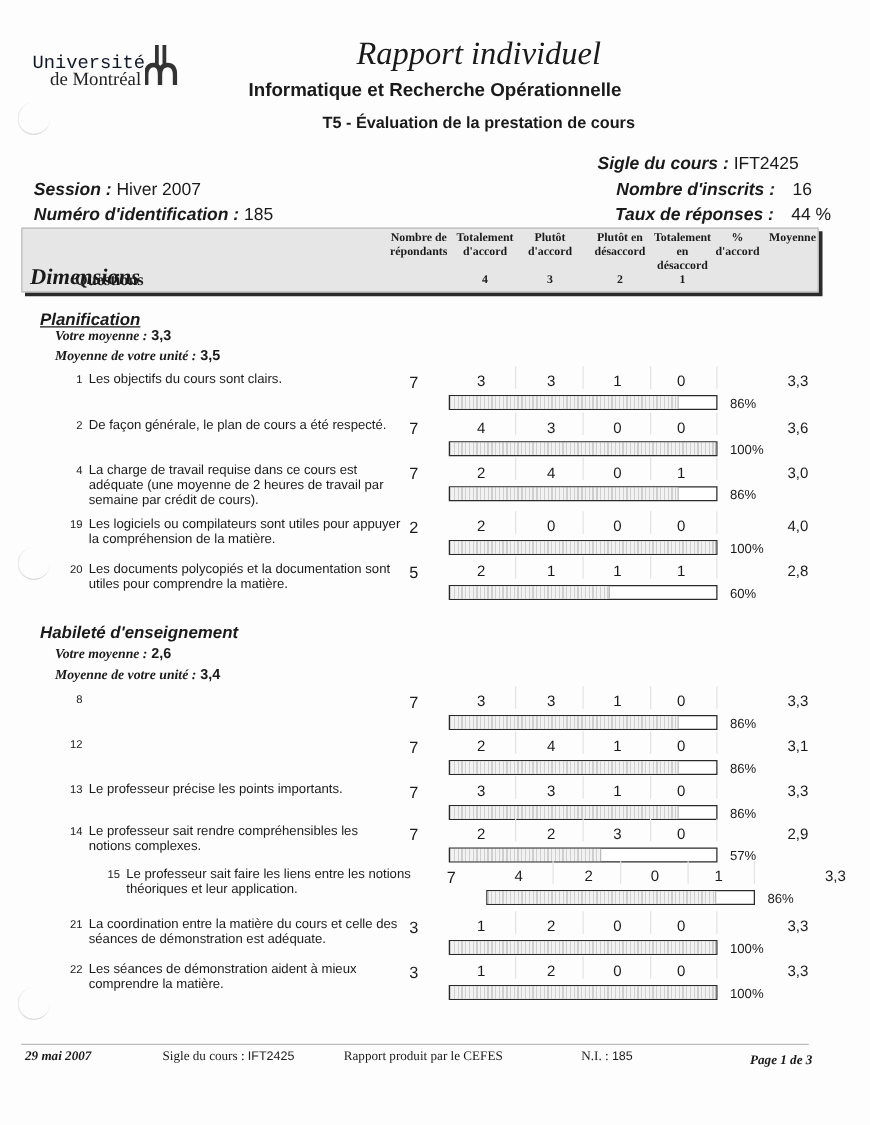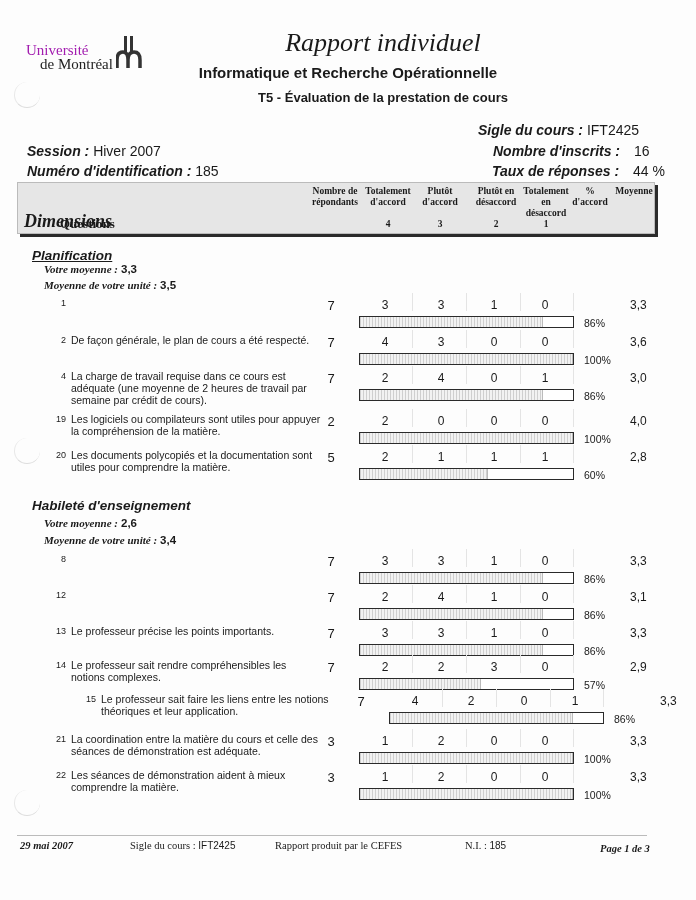--- a/index.html
+++ b/index.html
@@ -2,21 +2,21 @@
 <html><head>
 <meta charset="utf-8">
 <style>
   * { box-sizing: border-box; margin: 0; padding: 0; }
   html, body { width: 696px; height: 900px; background: #fdfdfd; overflow: hidden; }
   body { position: relative; font-family: "Liberation Sans", sans-serif; color: #1a1a1a; }
 
   .punch { position: absolute; left: 14px; width: 26px; height: 26px; border-radius: 50%; border-bottom: 1px solid #ddd; border-left: 1px solid #e8e8e8; }
 
   .logo { position: absolute; left: 24px; top: 34px; width: 110px; height: 40px; }
-  .logo .l1 { position: absolute; left: 2px; top: 8px; font-family: Liberation Serif, serif; font-size: 15px; color: #a21caf; }
+  .logo .l1 { position: absolute; left: 2px; top: 8px; font-family: Liberation Mono, monospace; font-size: 15px; color: #0f172a; }
   .logo .l2 { position: absolute; left: 16px; top: 22px; font-family: "Liberation Serif", serif; font-size: 15px; color: #222; }
   .logo svg { position: absolute; left: 92px; top: 0px; }
 
   .title { position: absolute; left: 0; width: 696px; text-align: center; }
   .t-script { top: 28px; font-family: "Liberation Serif", serif; font-style: italic; font-size: 26px; left: 85px; }
   .t-dept { top: 64px; font-weight: bold; font-size: 15px; left: 70px; }
   .t-form { top: 90px; font-weight: bold; font-size: 13px; left: 70px; }
 
   .meta { position: absolute; font-size: 14px; }
   .meta b { font-style: italic; font-weight: bold; }
@@ -133,20 +133,21 @@
       <div></div>
     </div>
   </div>
 
 <div id="content">
     <div class="section" style="top: 248px; text-decoration: underline;">Planification</div>
     <div class="avg" style="top: 263px;"><span class="lbl">Votre moyenne :</span> <span class="val">3,3</span></div>
     <div class="avg" style="top: 279px;"><span class="lbl">Moyenne de votre unité :</span> <span class="val">3,5</span></div>
     <div class="qrow" style="top: 297px; height: 36px;">
       <div class="qnum">1</div>
+      <div class="qtext">Les objectifs du cours sont clairs.</div>
       <div class="qn" style="top: 1px;">7</div>
       <div class="cnt" style="left: 375px; top: 1px;">3</div>
       <div class="cnt" style="left: 431px; top: 1px;">3</div>
       <div class="cnt" style="left: 484px; top: 1px;">1</div>
       <div class="cnt" style="left: 535px; top: 1px;">0</div>
       <div class="vline" style="left: 412px; top: -4px; height: 18px;"></div>
       <div class="vline" style="left: 466px; top: -4px; height: 18px;"></div>
       <div class="vline" style="left: 520px; top: -4px; height: 18px;"></div>
       <div class="vline" style="left: 573px; top: -4px; height: 18px;"></div>
       <div class="bar" style="top: 19px;">

